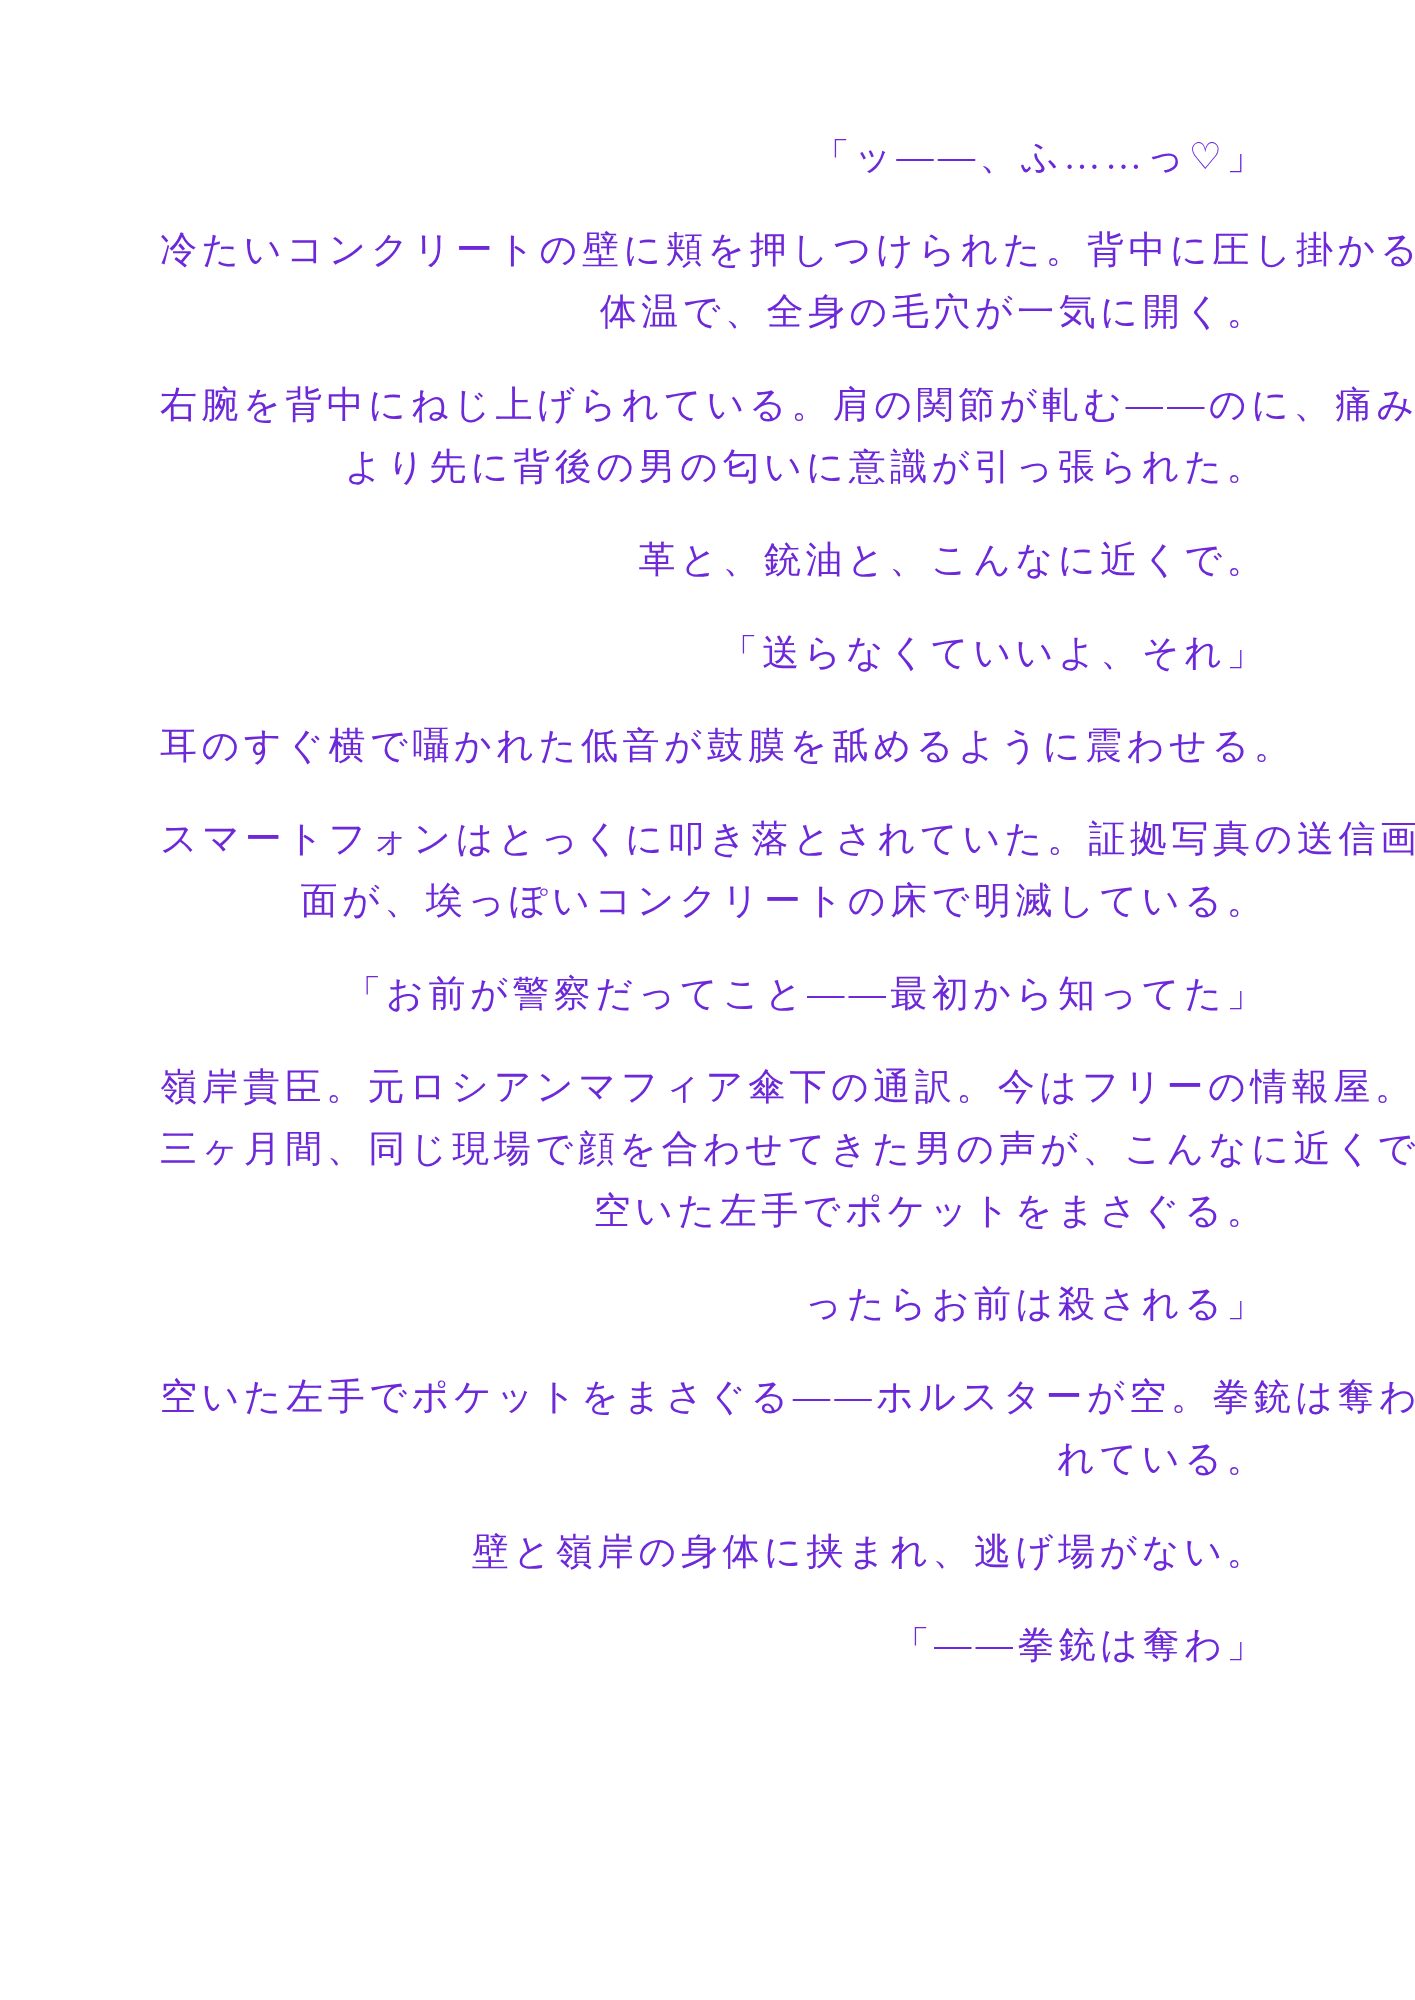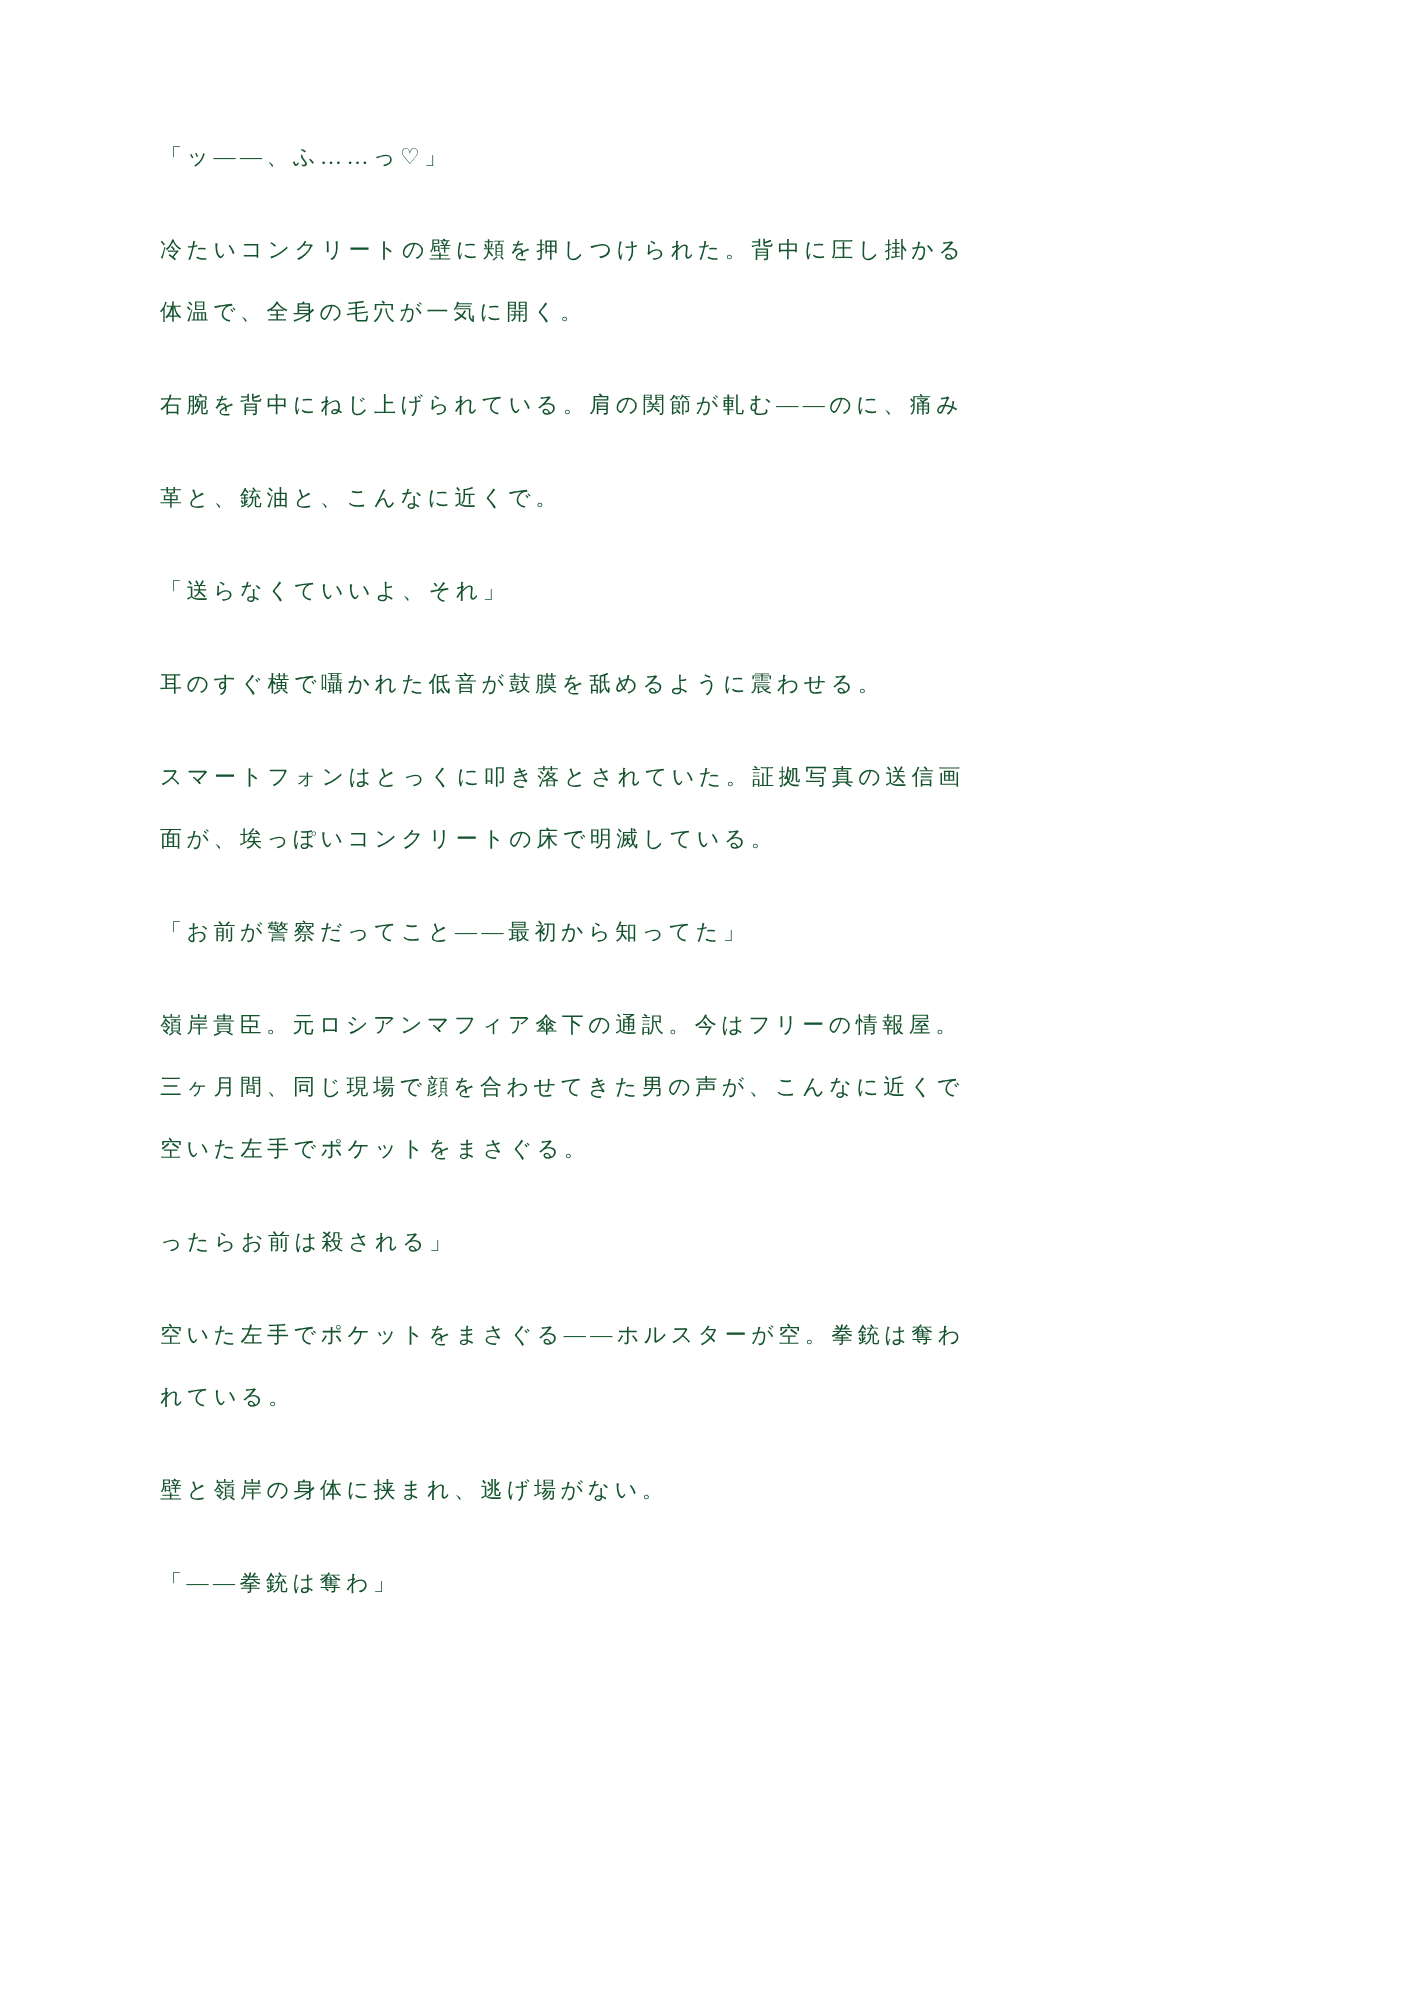--- a/index.html
+++ b/index.html
@@ -13,23 +13,24 @@
     height: 2000px;
     background: #ffffff;
     overflow: hidden;
   }
   .text-body {
     position: absolute;
     top: 126px;
     left: 160px;
     width: 1108px;
     font-family: "Liberation Serif", "DejaVu Serif", serif;
-    font-size: 22px;
-    color: #14532d;
+    font-size: 37px;
+    color: #6d28d9;
     letter-spacing: 4.5px;
+    text-align: right;
   }
   .para {
     margin: 0 0 31px 0;
     padding: 0;
   }
   .line {
     line-height: 62px;
     white-space: nowrap;
   }
 </style>
@@ -41,20 +42,21 @@
     <div id="paragraphs">
         <div class="para">
           <div class="line">「ッ——、ふ……っ♡」</div>
         </div>
         <div class="para">
           <div class="line">冷たいコンクリートの壁に頬を押しつけられた。背中に圧し掛かる</div>
           <div class="line">体温で、全身の毛穴が一気に開く。</div>
         </div>
         <div class="para">
           <div class="line">右腕を背中にねじ上げられている。肩の関節が軋む——のに、痛み</div>
+          <div class="line">より先に背後の男の匂いに意識が引っ張られた。</div>
         </div>
         <div class="para">
           <div class="line">革と、銃油と、こんなに近くで。</div>
         </div>
         <div class="para">
           <div class="line">「送らなくていいよ、それ」</div>
         </div>
         <div class="para">
           <div class="line">耳のすぐ横で囁かれた低音が鼓膜を舐めるように震わせる。</div>
         </div>

